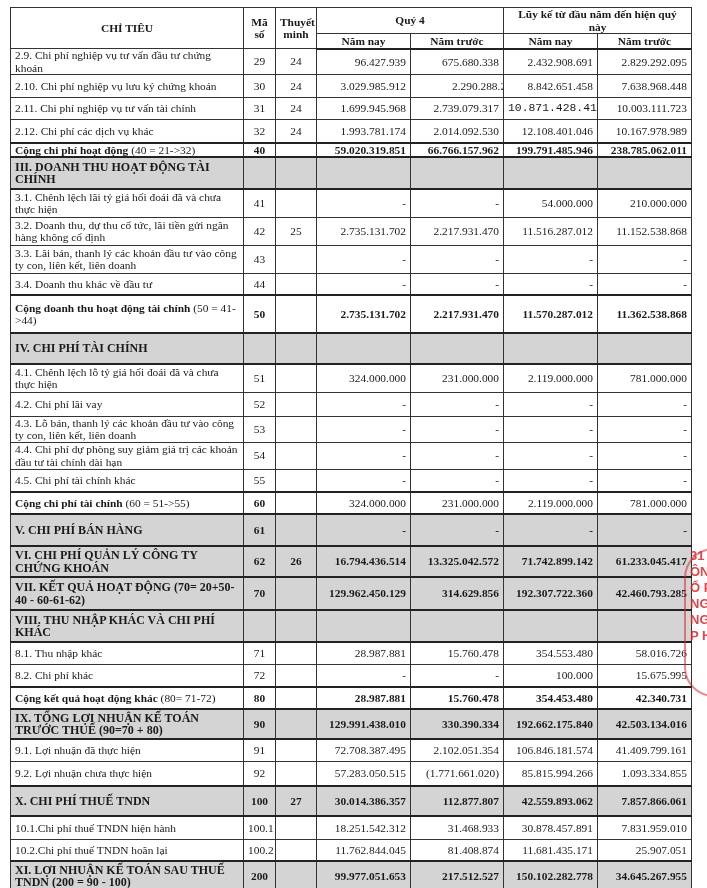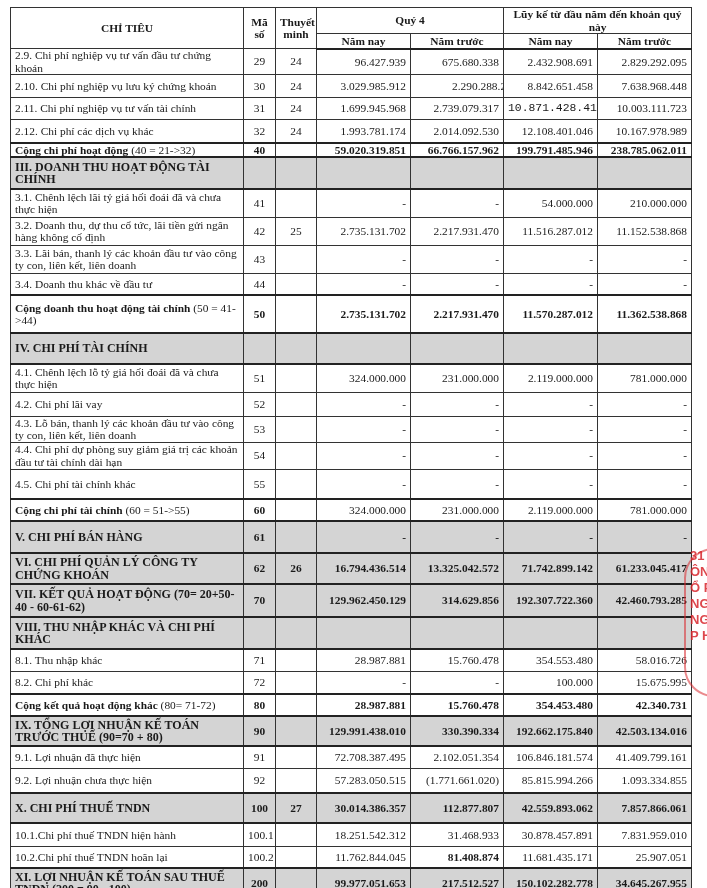--- a/index.html
+++ b/index.html
@@ -32,21 +32,21 @@
     <col style="width:93px">
     <col style="width:94px">
     <col style="width:94px">
   </colgroup>
   <thead>
     <tr style="height:15px">
       <th class="title" rowspan="2">CHỈ TIÊU</th>
       <th rowspan="2">Mã số</th>
       <th rowspan="2">Thuyết minh</th>
       <th colspan="2">Quý 4</th>
-      <th colspan="2">Lũy kế từ đầu năm đến khoản quý này</th>
+      <th colspan="2">Lũy kế từ đầu năm đến hiện quý này</th>
     </tr>
     <tr class="h2" style="height:15px">
       <th>Năm nay</th>
       <th>Năm trước</th>
       <th>Năm nay</th>
       <th>Năm trước</th>
     </tr>
   </thead>
   <tbody id="rows">
       <tr class="item" style="height: 26px;">
@@ -186,21 +186,21 @@
       </tr>
       <tr class="item" style="height: 27px;">
         <td class="lbl"><span>4.4. Chi phí dự phòng suy giảm giá trị các khoản đầu tư tài chính dài hạn</span></td>
         <td class="code">54</td>
         <td class="note"></td>
         <td class="num" style="font-weight: normal;">-</td>
         <td class="num" style="font-weight: normal;">-</td>
         <td class="num" style="font-weight: normal;">-</td>
         <td class="num" style="font-weight: normal;">-</td>
       </tr>
-      <tr class="item" style="height: 30px; margin-top: 44px;">
+      <tr class="item" style="height: 23px; margin-top: 44px;">
         <td class="lbl"><span>4.5. Chi phí tài chính khác</span></td>
         <td class="code">55</td>
         <td class="note"></td>
         <td class="num" style="font-weight: normal;">-</td>
         <td class="num" style="font-weight: normal;">-</td>
         <td class="num" style="font-weight: normal;">-</td>
         <td class="num" style="font-weight: normal;">-</td>
       </tr>
       <tr class="total" style="font-weight: normal; height: 22px;">
         <td class="lbl"><span style="font-weight: bold;">Cộng chi phí tài chính</span><span class="f"> (60 = 51-&gt;55)</span></td>
@@ -317,21 +317,21 @@
         <td class="num" style="font-weight: normal; margin-top: 8px;">18.251.542.312</td>
         <td class="num" style="font-weight: normal;">31.468.933</td>
         <td class="num" style="font-weight: normal;">30.878.457.891</td>
         <td class="num" style="font-weight: normal;">7.831.959.010</td>
       </tr>
       <tr class="item" style="height: 22px;">
         <td class="lbl"><span>10.2.Chi phí thuế TNDN hoãn lại</span></td>
         <td class="code">100.2</td>
         <td class="note"></td>
         <td class="num" style="font-weight: normal;">11.762.844.045</td>
-        <td class="num" style="font-weight: bold; padding-left: 11px;">81.408.874</td>
+        <td class="num" style="font-weight: normal; padding-left: 11px;">81.408.874</td>
         <td class="num" style="font-weight: normal;">11.681.435.171</td>
         <td class="num" style="font-weight: normal;">25.907.051</td>
       </tr>
       <tr class="section" style="height: 30px;">
         <td class="lbl"><span>XI. LỢI NHUẬN KẾ TOÁN SAU THUẾ TNDN (200 = 90 - 100)</span></td>
         <td class="code">200</td>
         <td class="note"></td>
         <td class="num">99.977.051.653</td>
         <td class="num">217.512.527</td>
         <td class="num">150.102.282.778</td>

